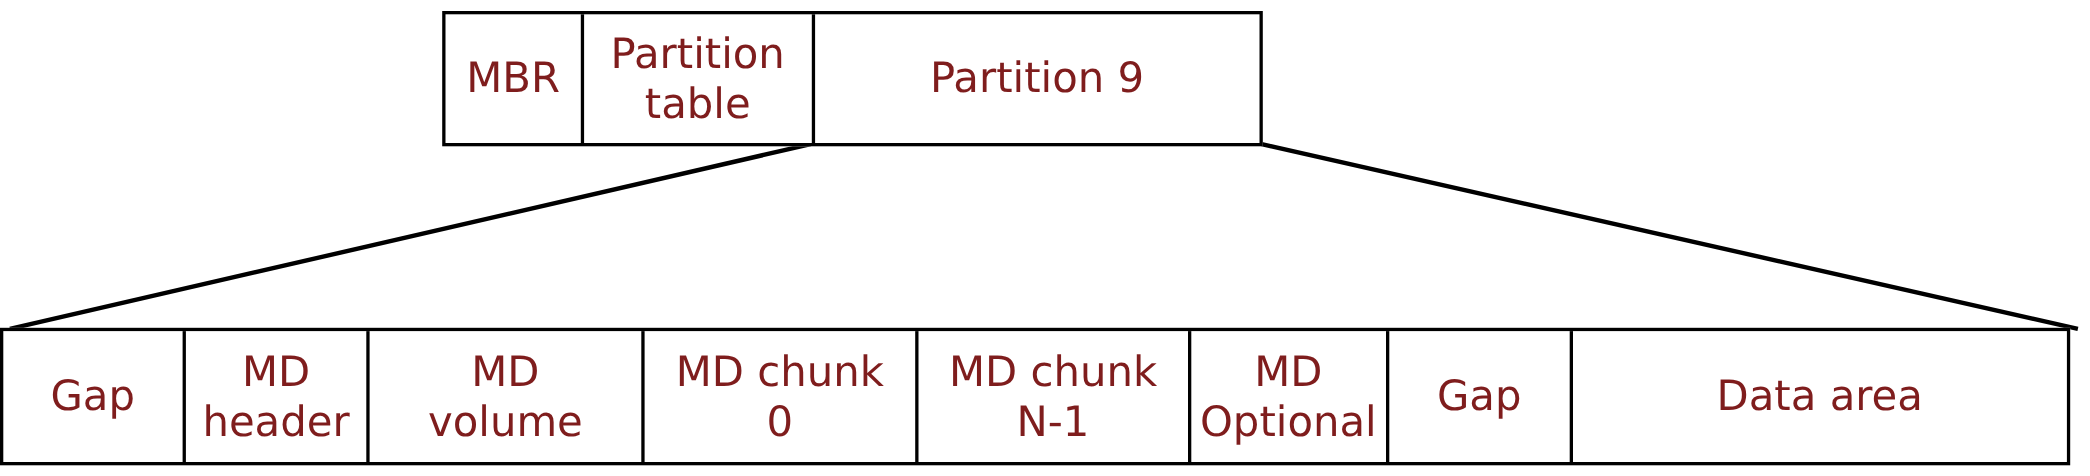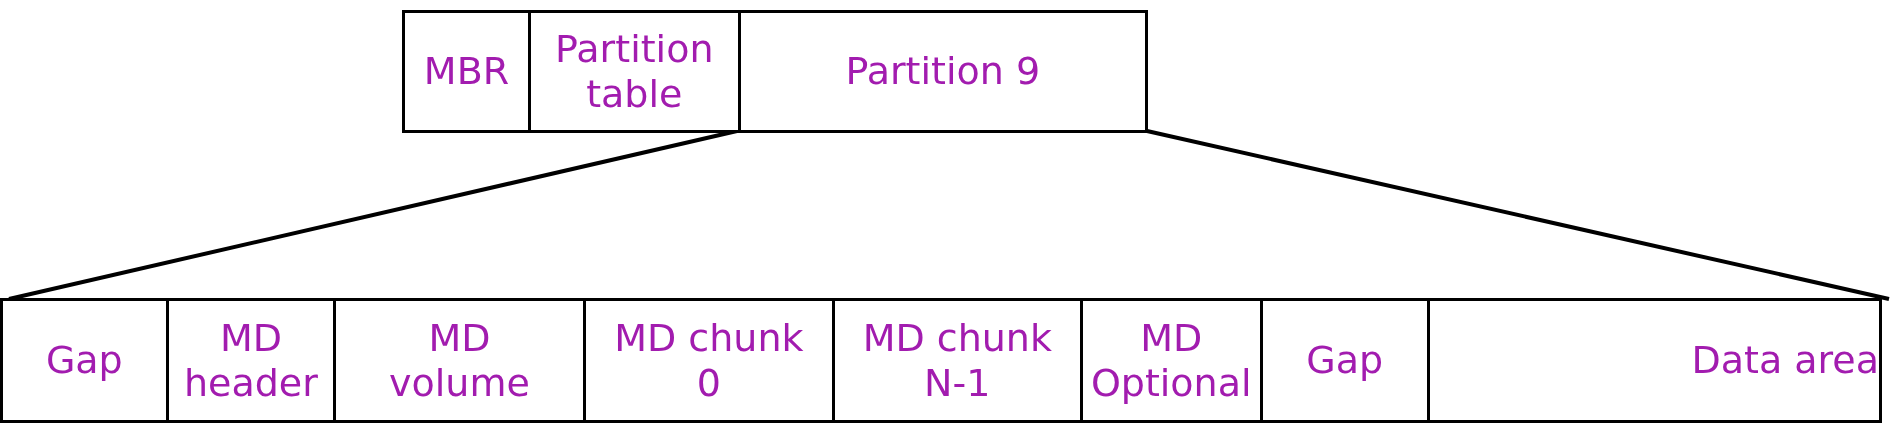--- a/index.html
+++ b/index.html
@@ -6,21 +6,21 @@
     margin: 0;
     padding: 0;
     background: #ffffff;
   }
   .diagram {
     position: relative;
     width: 1900px;
     height: 433px;
     background: #ffffff;
     font-family: "DejaVu Sans", "Liberation Sans", sans-serif;
-    color: #a21caf;
+    color: #7f1d1d;
     overflow: hidden;
   }
   .row {
     position: absolute;
     display: flex;
     box-sizing: border-box;
     border: 3.5px solid #000000;
     background: #ffffff;
   }
   .row-top {
@@ -56,21 +56,21 @@
   .c-ptable     { flex: 210 0 0; }
   .c-p0         { flex: 411 0 0; }
   
   .c-gap1       { flex: 165 0 0; }
   .c-mdheader   { flex: 167 0 0; }
   .c-mdvolume   { flex: 250 0 0; }
   .c-mdchunk0   { flex: 250 0 0; }
   .c-mdchunkn   { flex: 248 0 0; }
   .c-mdoptional { flex: 180 0 0; }
   .c-gap2       { flex: 166 0 0; }
-  .c-dataarea   { flex: 456 0 0; justify-content: flex-end; }
+  .c-dataarea   { flex: 456 0 0; }
   .connector-layer {
     position: absolute;
     left: 0;
     top: 0;
     width: 1900px;
     height: 433px;
     pointer-events: none;
   }
 </style>
 </head>

